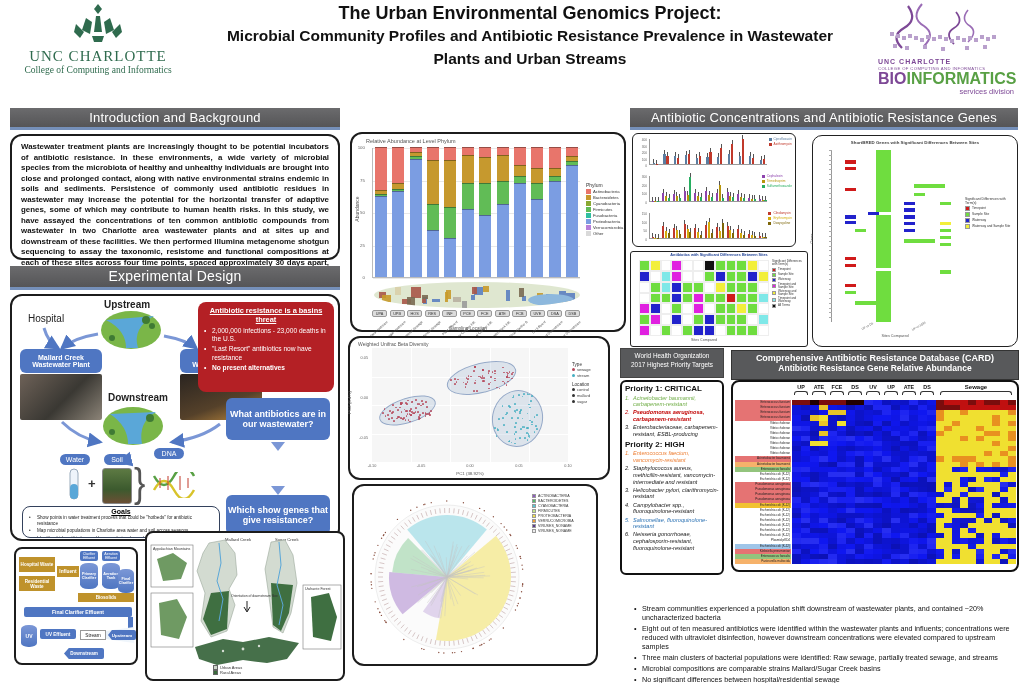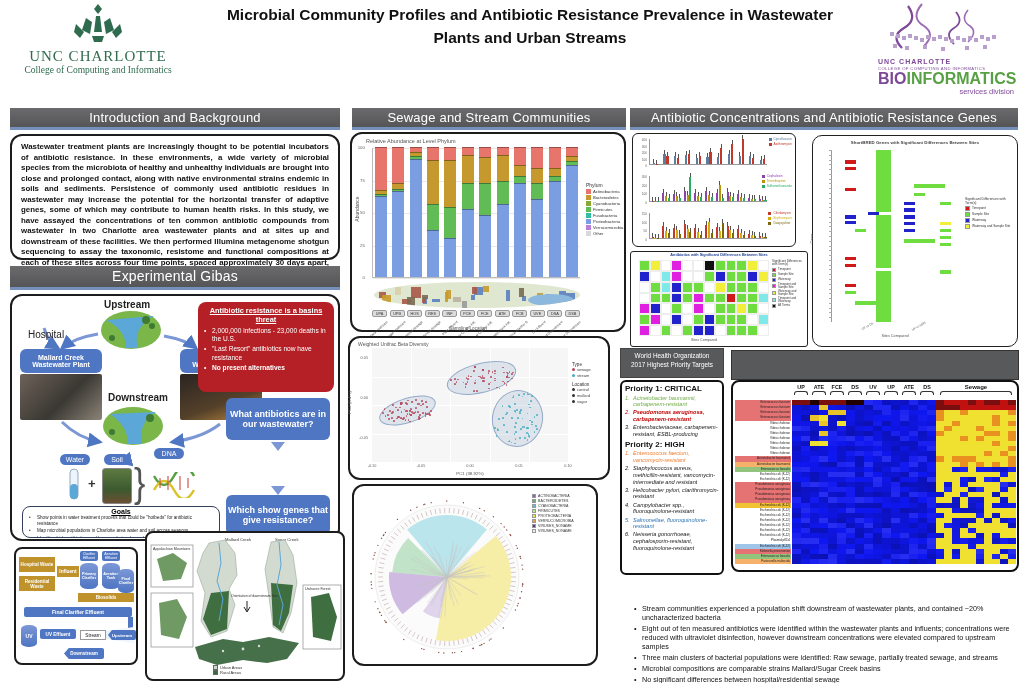--- a/index.html
+++ b/index.html
@@ -37,20 +37,21 @@
       <polygon points="38,14 32,18 34,30 42,26" fill="#2f6b4e"></polygon>
       <polygon points="4,20 12,28 8,34 2,28" fill="#2f6b4e"></polygon>
       <polygon points="48,20 40,28 44,34 50,28" fill="#2f6b4e"></polygon>
       <polygon points="20,32 32,32 30,38 22,38" fill="#2f6b4e"></polygon>
     </svg>
     <div style="font-family:'Liberation Serif',serif;font-size:15px;color:#2f6b4e;letter-spacing:1px;">UNC CHARLOTTE</div>
     <div style="font-family:'Liberation Serif',serif;font-size:9.5px;color:#2f6b4e;">College of Computing and Informatics</div>
   </div>
 
   <div class="abs" style="left:186px;top:3px;width:688px;text-align:center;">
+    <div style="font-size:18px;font-weight:bold;color:#111;">The Urban Environmental Genomics Project:</div>
     <div style="font-size:15.5px;font-weight:bold;color:#111;line-height:1.5;padding:0 40px;">Microbial Community Profiles and Antibiotic Resistance Prevalence in Wastewater Plants and Urban Streams</div>
   </div>
 
   <div class="abs" style="left:878px;top:2px;width:142px;height:100px;text-align:left;">
     <svg width="140" height="52" viewBox="0 0 140 52">
       <path d="M30,4 q10,14 -4,22 q-14,8 -2,20" stroke="#7d4896" stroke-width="2.2" fill="none"></path>
       <path d="M44,2 q-12,14 2,22 q12,8 0,20" stroke="#9a6cb5" stroke-width="2" fill="none"></path>
       <path d="M78,10 q8,10 -2,16 q-10,6 0,16" stroke="#7d4896" stroke-width="1.8" fill="none"></path>
       <path d="M90,8 q-8,10 2,16 q8,6 -2,16" stroke="#9a6cb5" stroke-width="1.6" fill="none"></path>
       <g fill="#b9a0cc">
@@ -84,40 +85,40 @@
     <div style="font-size:4.2px;color:#7d4896;letter-spacing:0.4px;">COLLEGE OF COMPUTING AND INFORMATICS</div>
     <div style="line-height:1;"><span style="font-size:16px;font-weight:bold;color:#7d4896;">BIO</span><span style="font-size:16px;font-weight:bold;color:#58a044;">INFORMATICS</span></div>
     <div style="font-size:7.5px;color:#7d4896;text-align:right;padding-right:6px;">services division</div>
   </div>
 
   <div class="hdrbar" style="left:10px;top:108px;width:330px;">Introduction and Background</div>
   <div class="panel" style="left:10px;top:134px;width:330px;height:126px;padding:6px 9px;">
     <div style="font-size:7.9px;font-weight:bold;text-align:justify;line-height:1.33;color:#111;">Wastewater treatment plants are increasingly thought to be potential incubators of antibiotic resistance. In these environments, a wide variety of microbial species from the microbiota of healthy and unhealthy individuals are brought into close and prolonged contact, along with native environmental strains endemic in soils and sediments. Persistence of commonly used antibiotic residues in wastewater may increase the potential for the horizontal transfer of adaptive genes, some of which may contribute to human health risks. In this study, we have assayed the concentrations of ten common antibiotic compounds from wastewater in two Charlotte area wastewater plants and at sites up and downstream of these facilities. We then  performed Illumina metagenome shotgun sequencing to assay the taxonomic, resistome and functional compositions at each of these sites across four time points, spaced approximately 30 days apart, during early to mid-2016.</div>
   </div>
 
-  <div class="hdrbar" style="left:10px;top:266px;width:330px;font-size:14px;height:24px;">Experimental Gibas</div>
+  <div class="hdrbar" style="left:10px;top:266px;width:330px;font-size:14px;height:24px;">Experimental Design</div>
   <div class="panel" style="left:10px;top:294px;width:330px;height:247px;">
     <svg class="abs" style="left:0;top:0;" width="325" height="242">
       <defs>
           <marker id="ah" markerWidth="6" markerHeight="6" refX="4" refY="2.5" orient="auto">
             <polygon points="0,0 5,2.5 0,5" fill="#4f76c2"></polygon>
           </marker>
         </defs>
       <g stroke="#7b97d6" stroke-width="3" fill="none" marker-end="url(#ah)">
         <path d="M32,32 q4,14 14,20"></path>
         <path d="M240,34 q-2,12 -14,20"></path>
         <path d="M86,38 q-24,4 -36,14"></path>
         <path d="M152,40 q22,4 32,12"></path>
         <path d="M50,126 q16,16 38,20"></path>
         <path d="M208,128 q-18,14 -48,18"></path>
         <path d="M118,158 q-2,6 -10,8"></path>
       </g>
     </svg>
     <div class="abs" style="left:92px;top:3px;font-size:10px;font-weight:bold;color:#222;">Upstream</div>
-    <div class="abs" style="left:16px;top:17px;font-size:10px;color:#222;margin-top:16px;">Hospital</div>
+    <div class="abs" style="left:16px;top:17px;font-size:10px;color:#222;">Hospital</div>
     <div class="abs" style="left:222px;top:19px;font-size:10px;color:#222;">Residential</div>
     <svg class="abs" style="left:88px;top:14px;" width="62" height="40">
       <ellipse cx="31" cy="20" rx="30" ry="19" fill="#7ab648"></ellipse>
       <path d="M6,10 q20,10 20,28 l12,0 q-6,-20 16,-32 z" fill="#5aa7d8"></path>
       <circle cx="46" cy="10" r="4" fill="#3f7a34"></circle>
         <circle cx="52" cy="16" r="3" fill="#3f7a34"></circle>
         <circle cx="12" cy="28" r="3" fill="#3f7a34"></circle>
     </svg>
     <div class="bluebox abs" style="left:8px;top:53px;width:82px;height:24px;font-size:7px;font-weight:bold;padding:1px;">Mallard Creek Wastewater Plant</div>
     <div class="abs" style="left:8px;top:78px;width:82px;height:46px;background:linear-gradient(135deg,#6e6258,#3a3833 55%,#8c8478);border-radius:2px;"></div>
@@ -222,21 +223,20 @@
           <div style="width: 5px; height: 5px; margin-right: 2px; border: 0.4px solid rgb(102, 102, 102); background: rgb(205, 214, 203);"></div>
           <div>Urban Areas</div>
         </div>
         <div style="display: flex; align-items: center; font-size: 4px; color: rgb(51, 51, 51);">
           <div style="width: 5px; height: 5px; margin-right: 2px; border: 0.4px solid rgb(102, 102, 102); background: rgb(58, 107, 60);"></div>
           <div>Rural Areas</div>
         </div>
       </div>
   </div>
 
-  <div class="hdrbar" style="left:352px;top:108px;width:274px;">Sewage and Stream Communities</div>
 
   <div class="panel" style="left:350px;top:132px;width:276px;height:200px;">
     <div class="abs tinygray" style="left:14px;top:4px;font-size:5.5px;">Relative Abundance at Level Phylum</div>
     <div class="abs tinygray" style="left:-8px;top:72px;font-size:5px;transform:rotate(-90deg);">Abundance</div>
     <div id="phylum-yticks" class="abs" style="left:0;top:12px;width:16px;height:136px;">
         <div style="position: absolute; right: 3px; top: -1px; font-size: 4.4px; color: rgb(102, 102, 102);">100</div>
         <div style="position: absolute; right: 3px; top: 31.5px; font-size: 4.4px; color: rgb(102, 102, 102);">75</div>
         <div style="position: absolute; right: 3px; top: 64px; font-size: 4.4px; color: rgb(102, 102, 102);">50</div>
         <div style="position: absolute; right: 3px; top: 96.5px; font-size: 4.4px; color: rgb(102, 102, 102);">25</div>
         <div style="position: absolute; right: 3px; top: 129px; font-size: 4.4px; color: rgb(102, 102, 102);">0</div>
@@ -1616,20 +1616,22 @@
           <div style="font-size: 5.6px; font-style: italic; line-height: 1.2; color: rgb(46, 116, 181);">Salmonellae, fluoroquinolone-resistant</div>
         </div>
         <div style="display: flex; margin: 1.5px 0px;">
           <div style="width: 8px; flex: 0 0 auto; font-size: 5.6px; font-style: italic; color: rgb(26, 26, 26);">6.</div>
           <div style="font-size: 5.6px; font-style: italic; line-height: 1.2; color: rgb(26, 26, 26);">Neisseria gonorrhoeae, cephalosporin-resistant, fluoroquinolone-resistant</div>
         </div>
       </div>
   </div>
 
   <div class="abs" style="left:731px;top:350px;width:288px;height:30px;background:#58595b;border:1px solid #333;color:#fff;text-align:center;font-weight:bold;padding-top:2px;">
+    <div style="font-size:9px;">Comprehensive Antibiotic Resistance Database (CARD)</div>
+    <div style="font-size:8.5px;">Antibiotic Resistance Gene Relative Abundance</div>
   </div>
   <div class="abs" style="left:731px;top:380px;width:288px;height:192px;background:#fff;border:2.5px solid #111;border-radius:8px;">
     <div id="card-colgroups" class="abs" style="left:0;top:2px;width:100%;height:14px;">
         <div style="position: absolute; left: 58px; top: 0px; width: 20px; text-align: center; font-size: 5.4px; font-weight: bold; color: rgb(17, 17, 17);">UP</div>
         <div style="position: absolute; left: 61px; top: 7px; width: 14px; height: 4px; border-top: 0.7px solid rgb(51, 51, 51); border-right: 0.7px solid rgb(51, 51, 51); border-left: 0.7px solid rgb(51, 51, 51); border-image: initial; border-bottom: none; border-radius: 3px 3px 0px 0px;"></div>
         <div style="position: absolute; left: 76px; top: 0px; width: 20px; text-align: center; font-size: 5.4px; font-weight: bold; color: rgb(17, 17, 17);">ATE</div>
         <div style="position: absolute; left: 79px; top: 7px; width: 14px; height: 4px; border-top: 0.7px solid rgb(51, 51, 51); border-right: 0.7px solid rgb(51, 51, 51); border-left: 0.7px solid rgb(51, 51, 51); border-image: initial; border-bottom: none; border-radius: 3px 3px 0px 0px;"></div>
         <div style="position: absolute; left: 94px; top: 0px; width: 20px; text-align: center; font-size: 5.4px; font-weight: bold; color: rgb(17, 17, 17);">FCE</div>
         <div style="position: absolute; left: 97px; top: 7px; width: 14px; height: 4px; border-top: 0.7px solid rgb(51, 51, 51); border-right: 0.7px solid rgb(51, 51, 51); border-left: 0.7px solid rgb(51, 51, 51); border-image: initial; border-bottom: none; border-radius: 3px 3px 0px 0px;"></div>
         <div style="position: absolute; left: 112px; top: 0px; width: 20px; text-align: center; font-size: 5.4px; font-weight: bold; color: rgb(17, 17, 17);">DS</div>

